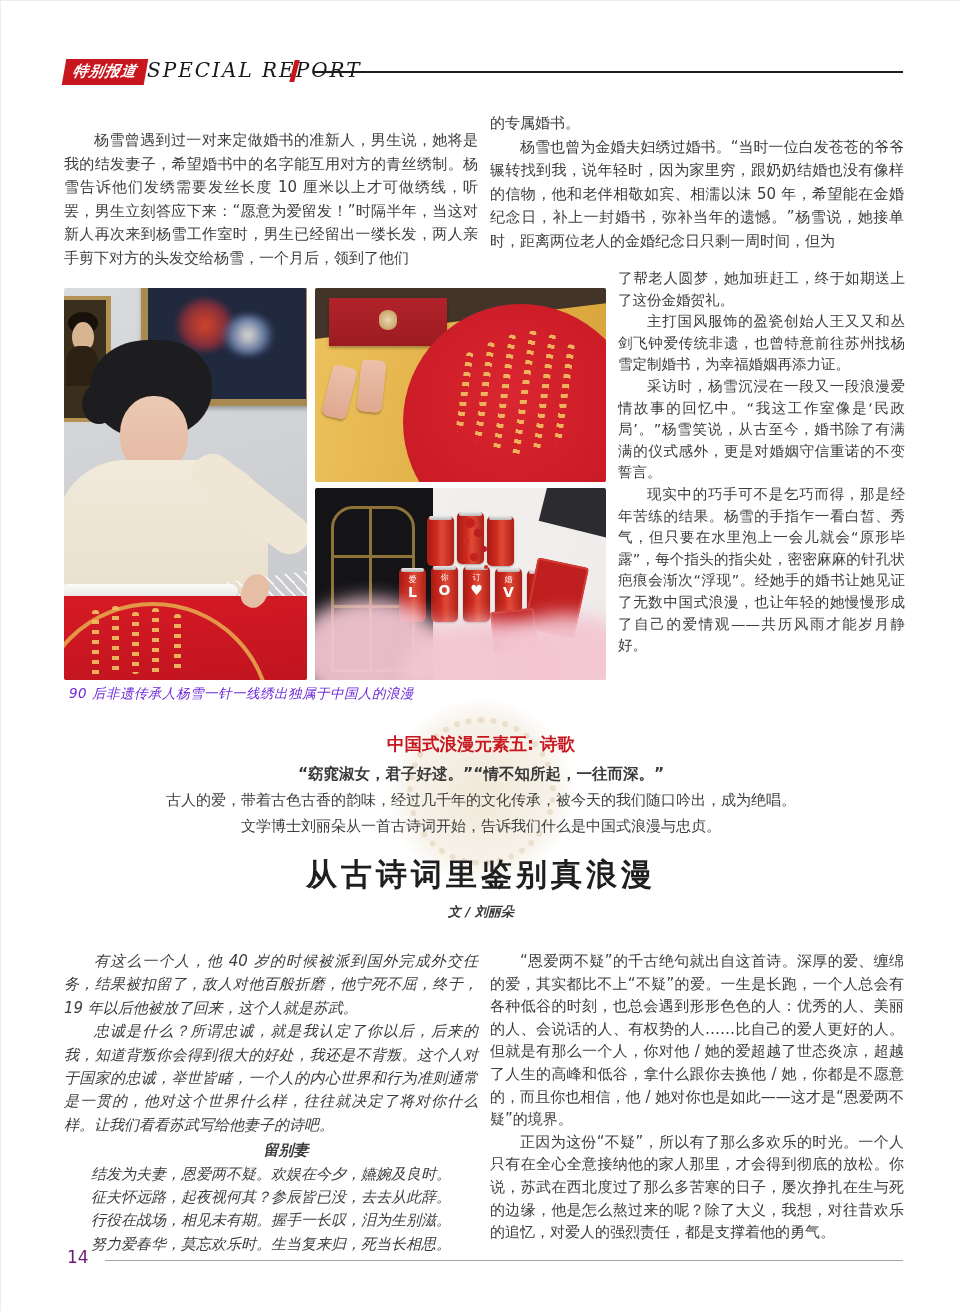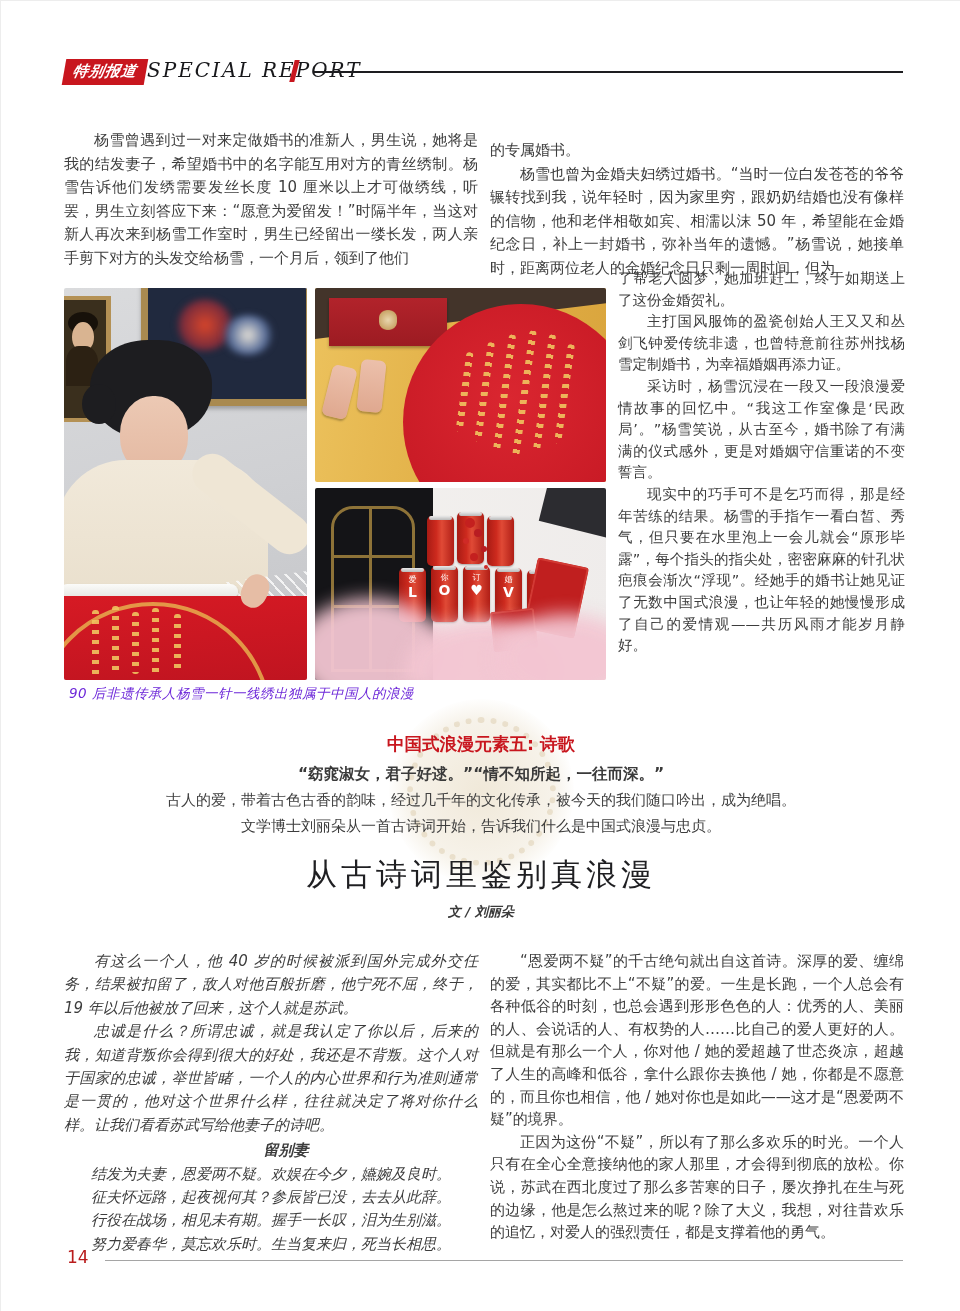--- a/index.html
+++ b/index.html
@@ -74,45 +74,45 @@
   .hi-block{background:#c01f1f; border-radius:3px; box-shadow:inset 0 0 0 2px #d23a34;}
   
   .caption{position:absolute; left:68px; top:684px; font-size:13.5px; font-style:italic; color:#6d28d9; letter-spacing:.5px;}
   .watermark{position:absolute; left:388px; top:698px; width:185px; height:185px; border-radius:50%;
     background:radial-gradient(circle,rgba(222,205,170,.45) 0%,rgba(222,205,170,.25) 55%,rgba(222,205,170,0) 72%);}
   .watermark::after{content:""; position:absolute; inset:18px; border-radius:50%; border:6px dotted rgba(210,190,150,.35);}
   .sec-head{position:absolute; left:0; top:731px; width:960px; text-align:center; color:#c8161e; font-weight:bold; font-size:17.5px;}
   .sec-l1{position:absolute; left:0; top:763px; width:960px; text-align:center; font-weight:bold; font-size:15.5px; color:#3a3a3a;}
   .sec-l2{position:absolute; left:0; top:790px; width:960px; text-align:center; font-size:15px; color:#404040;}
   .sec-l3{position:absolute; left:0; top:816px; width:960px; text-align:center; font-size:15px; color:#3d3d3d;}
-  .art-title{position:absolute; left:0; top:853px; width:960px; text-align:center; font-size:31px; font-weight:normal; color:#1f1f22; letter-spacing:4px;}
+  .art-title{position:absolute; left:0; top:853px; width:960px; text-align:center; font-size:31px; font-weight:bold; color:#1f1f22; letter-spacing:4px;}
   .byline{position:absolute; left:0; top:902px; width:960px; text-align:center; font-size:13px; font-weight:bold; font-style:italic; color:#3a3a3a;}
   
   .poem{margin-top:2px; text-align:center;}
   .poem-title{font-weight:bold; text-align:center; margin:0;}
   .poem div{text-indent:0;}
   
-  .pg-num{position:absolute; left:66px; top:1246px; font-size:17px; color:#b91c1c;}
+  .pg-num{position:absolute; left:66px; top:1246px; font-size:17px; color:#701a75;}
   .pg-line{position:absolute; left:104px; top:1259px; width:798px; height:1px; background:#a5a5a5;}
 </style>
 </head>
 <body>
 
 <div class="page">
 
   <div class="hdr-badge">特别报道</div>
   <div class="hdr-eng">SPECIAL REPORT</div>
   <div class="hdr-slash"></div>
   <div class="hdr-line"></div>
 
   <div class="col" style="left:63px; top:112px; width:414px;">
     <p>杨雪曾遇到过一对来定做婚书的准新人，男生说，她将是我的结发妻子，希望婚书中的名字能互用对方的青丝绣制。杨雪告诉他们发绣需要发丝长度 10 厘米以上才可做绣线，听罢，男生立刻答应下来：“愿意为爱留发！”时隔半年，当这对新人再次来到杨雪工作室时，男生已经留出一缕长发，两人亲手剪下对方的头发交给杨雪，一个月后，领到了他们</p>
   </div>
 
-  <div class="col" style="left:489px; top:122px; width:414px;">
+  <div class="col" style="left:489px; top:95px; width:414px;">
     <p class="cont">的专属婚书。</p>
     <p>杨雪也曾为金婚夫妇绣过婚书。“当时一位白发苍苍的爷爷辗转找到我，说年轻时，因为家里穷，跟奶奶结婚也没有像样的信物，他和老伴相敬如宾、相濡以沫 50 年，希望能在金婚纪念日，补上一封婚书，弥补当年的遗憾。”杨雪说，她接单时，距离两位老人的金婚纪念日只剩一周时间，但为</p>
   </div>
 
   <div class="col narrow" style="left:617px; top:251px; width:287px;">
     <p class="cont">了帮老人圆梦，她加班赶工，终于如期送上了这份金婚贺礼。</p>
     <p>主打国风服饰的盈瓷创始人王又又和丛剑飞钟爱传统非遗，也曾特意前往苏州找杨雪定制婚书，为幸福婚姻再添力证。</p>
     <p>采访时，杨雪沉浸在一段又一段浪漫爱情故事的回忆中。“我这工作室像是‘民政局’。”杨雪笑说，从古至今，婚书除了有满满的仪式感外，更是对婚姻守信重诺的不变誓言。</p>
     <p>现实中的巧手可不是乞巧而得，那是经年苦练的结果。杨雪的手指乍一看白皙、秀气，但只要在水里泡上一会儿就会“原形毕露”，每个指头的指尖处，密密麻麻的针孔状疤痕会渐次“浮现”。经她手的婚书让她见证了无数中国式浪漫，也让年轻的她慢慢形成了自己的爱情观——共历风雨才能岁月静好。</p>
   </div>

